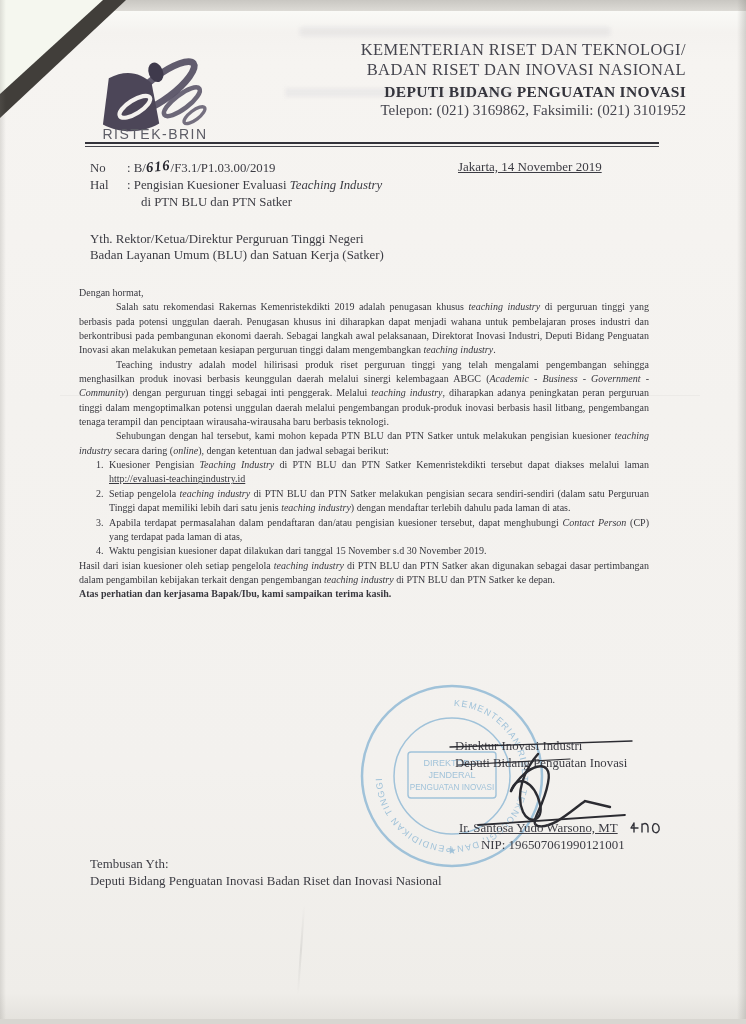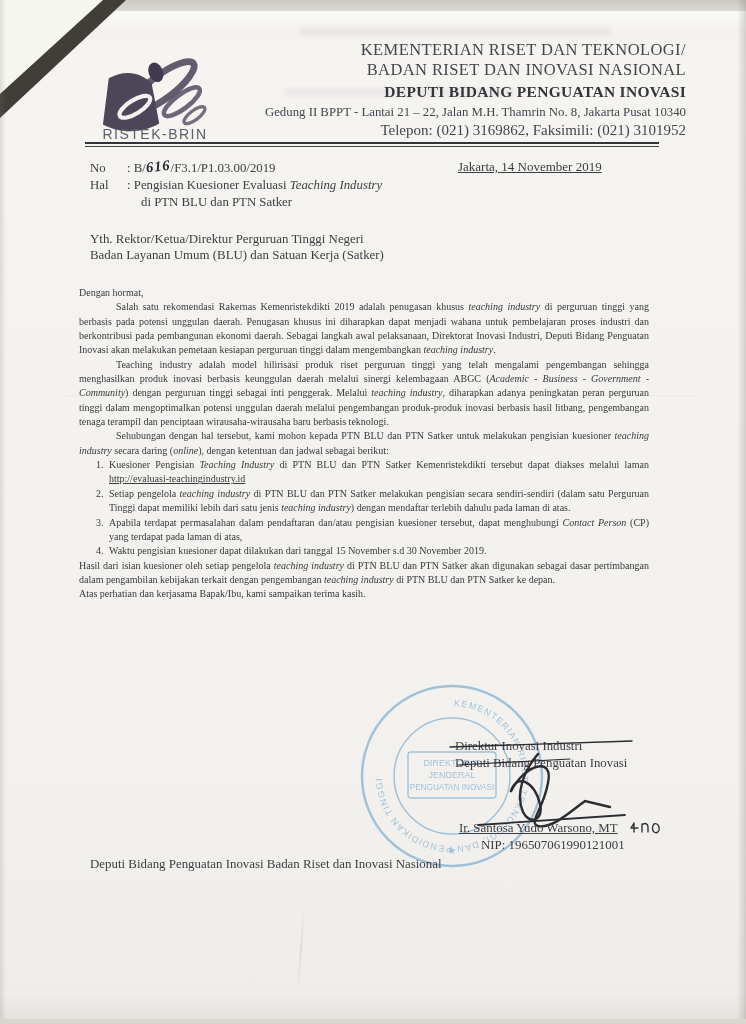--- a/index.html
+++ b/index.html
@@ -51,21 +51,21 @@
 
   
   .body{position:absolute;left:79px;top:286px;width:570px;font-size:10px;line-height:14.35px;
     text-align:justify;color:#38383f;}
   .body p{margin:0;}
   .indent{text-indent:37px;}
   .it{font-style:italic;}
   .u{text-decoration:underline;}
   ol.terms{margin:0;padding:0 0 0 27px;}
   ol.terms li{padding-left:3px;text-align:justify;}
-  .thanks{margin-top:1px;}
+  .thanks{margin-top:1px;font-weight:bold;}
 
   
   .sig-title1{position:absolute;left:455px;top:739px;font-size:12.8px;}
   .sig-title2{position:absolute;left:455px;top:756px;font-size:12.8px;}
   .sig-name{position:absolute;left:459px;top:821px;font-size:12.9px;text-decoration:underline;}
   .sig-nip{position:absolute;left:459px;top:838px;font-size:12.9px;margin-left:22px;}
   .stamp{position:absolute;left:352px;top:676px;width:200px;height:200px;opacity:.62;filter:blur(.3px);}
   .sig-svg{position:absolute;left:420px;top:728px;width:260px;height:115px;}
   .hw-note{position:absolute;left:630px;top:820px;width:34px;height:16px;}
 
@@ -97,21 +97,20 @@
     <path d="M10,36 C30,25 48,29 61,42 L70,90 C46,104 20,100 3,91 Z" fill="#4c4658"></path>
     <ellipse cx="66" cy="29" rx="8.5" ry="12" transform="rotate(-22 66 29)" fill="#3f3a4c"></ellipse>
     <ellipse cx="41" cy="70" rx="21" ry="8" transform="rotate(-32 41 70)" fill="none" stroke="#f4f2ef" stroke-width="5"></ellipse>
   </svg>
   <div class="lh-logo-text">RISTEK-BRIN</div>
 
   <div class="lh-text">
     <div class="lh-l1">KEMENTERIAN RISET DAN TEKNOLOGI/</div>
     <div class="lh-l2">BADAN RISET DAN INOVASI NASIONAL</div>
     <div class="lh-l3">DEPUTI BIDANG PENGUATAN INOVASI</div>
-    <div class="lh-l4">Gedung II BPPT - Lantai 21 – 22, Jalan M.H. Thamrin No. 8, Jakarta Pusat 10340</div>
     <div class="lh-l5">Telepon: (021) 3169862, Faksimili: (021) 3101952</div>
   </div>
   <div class="lh-rule"></div>
 
   <div class="meta">
     <div>
       <span class="meta-label">No</span><span>:</span>
       <span>B/</span><span class="hw">616</span><span>/F3.1/P1.03.00/2019</span>
     </div>
     <div>
@@ -173,16 +172,17 @@
     <g fill="none" stroke="#33333a" stroke-width="1.4" stroke-linecap="round">
       <path d="M4,3 L4,12 M1,8 L8,8 M4,3 L1,8"></path>
       <path d="M12,4 L12,12 M12,5 C15,2 18,4 18,7 L18,12"></path>
       <path d="M24,4 C22,6 22,10 24,12 C27,14 30,11 29,7 C28,4 26,3 24,4"></path>
     </g>
   </svg>
   <div class="sig-name">Ir. Santosa Yudo Warsono, MT</div>
   <div class="sig-nip">NIP: 196507061990121001</div>
 
   <div class="tembusan">
+    <div>Tembusan Yth:</div>
     <div>Deputi Bidang Penguatan Inovasi Badan Riset dan Inovasi Nasional</div>
   </div>
 
 </div>
 
 </body></html>

